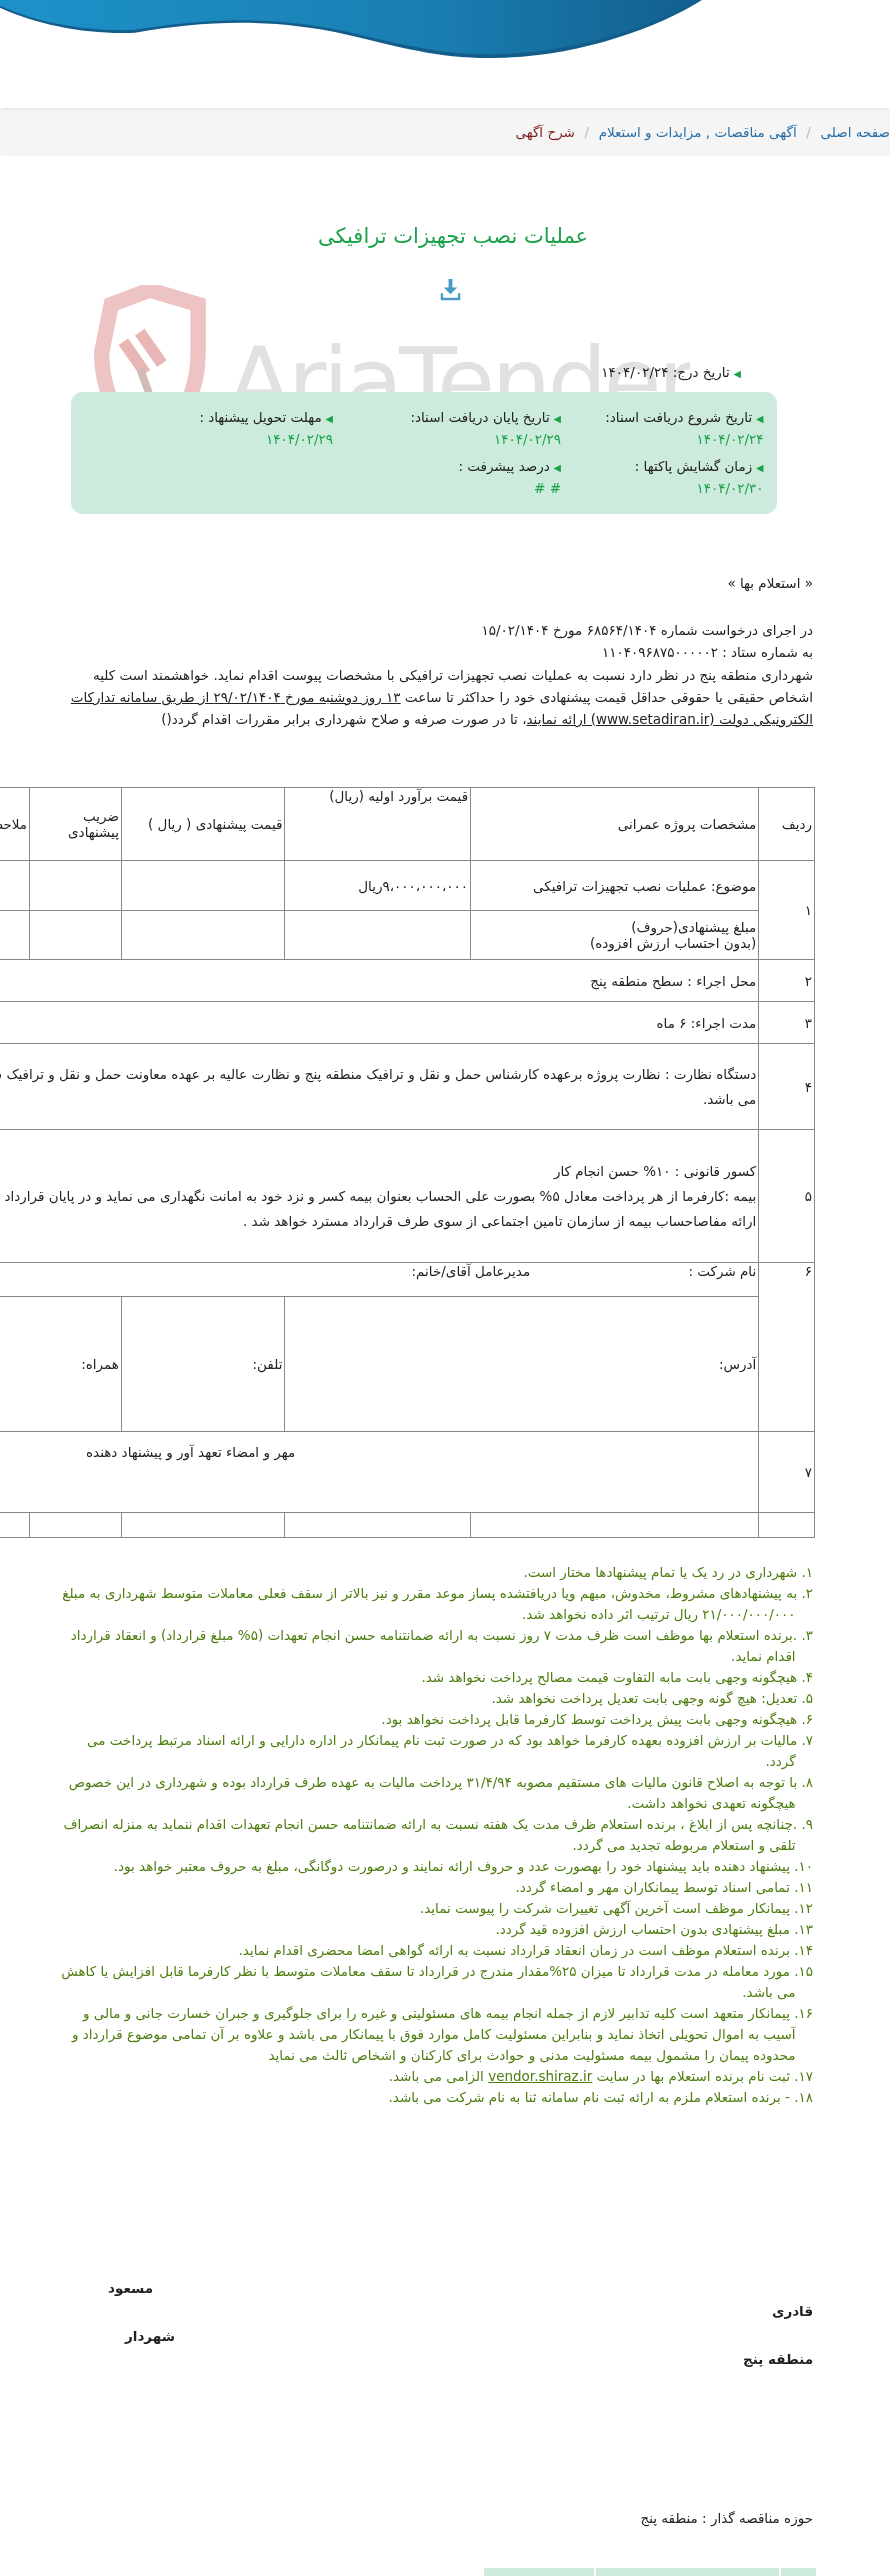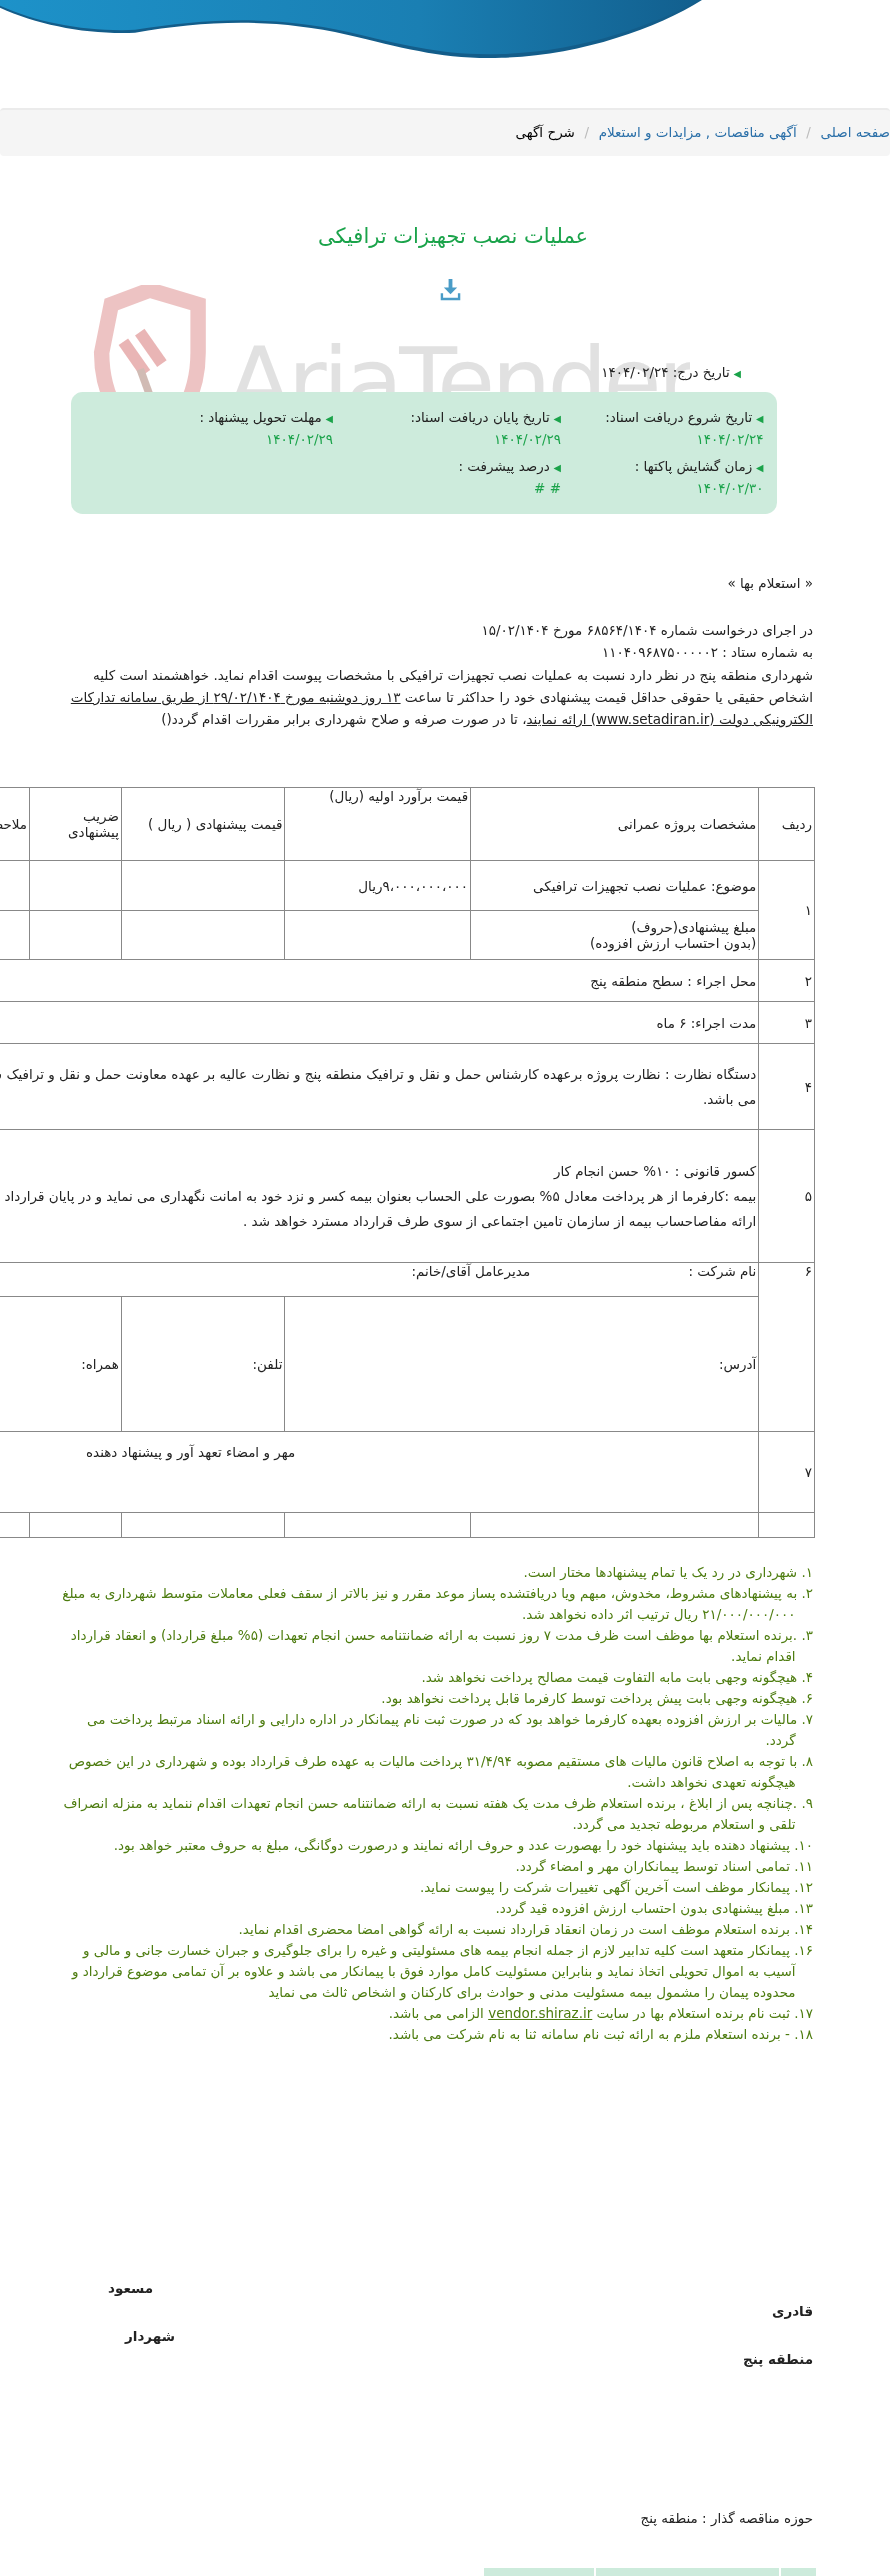--- a/index.html
+++ b/index.html
@@ -19,21 +19,21 @@
   
   .breadcrumb {
     position: absolute; top: 108px; left: 0; width: 890px; height: 48px;
     background: #f5f5f5; border-top: 2.9px solid #ebebeb;
     border-radius: 3.9px;
     direction: rtl; padding: 13.5px 0 0 0;
     font-size: 13.5px;
   }
   .breadcrumb a { color: #2a6fa8; text-decoration: none; }
   .breadcrumb .sep { color: #bbbbbb; margin: 0 9.6px; }
-  .breadcrumb .current { color: #000000; }
+  .breadcrumb .current { color: #7f1d1d; }
 
   
   .page-title {
     position: absolute; top: 224px; left: 0; width: 890px;
     text-align: center; color: #1aa34a; font-size: 21px; direction: rtl; margin-left: 8px;
   }
   .download-icon { position: absolute; top: 278px; left: 440px; width: 21px; height: 23px; cursor: pointer; }
 
   
   .watermark { position: absolute; top: 285px; left: 92px; width: 598px; height: 174px; pointer-events: none; }
@@ -215,29 +215,31 @@
         <td></td>
   </tr>
 </tbody>
   </table>
 
 <ol class="terms">
   <li>۱. شهرداری در رد یک یا تمام پیشنهادها مختار است.</li>
   <li>۲. به پیشنهادهای مشروط، مخدوش، مبهم ویا دریافتشده پساز موعد مقرر و نیز بالاتر از سقف فعلی معاملات متوسط شهرداری به مبلغ ۲۱/۰۰۰/۰۰۰/۰۰۰ ریال ترتیب اثر داده نخواهد شد.</li>
   <li>۳. .برنده استعلام بها موظف است ظرف مدت ۷ روز نسبت به ارائه ضمانتنامه حسن انجام تعهدات (۵% مبلغ قرارداد) و انعقاد قرارداد اقدام نماید.</li>
   <li>۴. هیچگونه وجهی بابت مابه التفاوت قیمت مصالح پرداخت نخواهد شد.</li>
+  <li>۵. تعدیل: هیچ گونه وجهی بابت تعدیل پرداخت نخواهد شد.</li>
   <li>۶. هیچگونه وجهی بابت پیش پرداخت توسط کارفرما قابل پرداخت نخواهد بود.</li>
   <li>۷. مالیات بر ارزش افزوده بعهده کارفرما خواهد بود که در صورت ثبت نام پیمانکار در اداره دارایی و ارائه اسناد مرتبط پرداخت می گردد.</li>
   <li>۸. با توجه به اصلاح قانون مالیات های مستقیم مصوبه ۳۱/۴/۹۴ پرداخت مالیات به عهده طرف قرارداد بوده و شهرداری در این خصوص هیچگونه تعهدی نخواهد داشت.</li>
   <li>۹. .چنانچه پس از ابلاغ ، برنده استعلام ظرف مدت یک هفته نسبت به ارائه ضمانتنامه حسن انجام تعهدات اقدام ننماید به منزله انصراف تلقی و استعلام مربوطه تجدید می گردد.</li>
   <li>۱۰. پیشنهاد دهنده باید پیشنهاد خود را بهصورت عدد و حروف ارائه نمایند و درصورت دوگانگی، مبلغ به حروف معتبر خواهد بود.</li>
   <li>۱۱. تمامی اسناد توسط پیمانکاران مهر و امضاء گردد.</li>
   <li>۱۲. پیمانکار موظف است آخرین آگهی تغییرات شرکت را پیوست نماید.</li>
   <li>۱۳. مبلغ پیشنهادی بدون احتساب ارزش افزوده قید گردد.</li>
   <li>۱۴. برنده استعلام موظف است در زمان انعقاد قرارداد نسبت به ارائه گواهی امضا محضری اقدام نماید.</li>
+  <li>۱۵. مورد معامله در مدت قرارداد تا میزان ۲۵%مقدار مندرج در قرارداد تا سقف معاملات متوسط با نظر کارفرما قابل افزایش یا کاهش می باشد.</li>
   <li>۱۶. پیمانکار متعهد است کلیه تدابیر لازم از جمله انجام بیمه های مسئولیتی و غیره را برای جلوگیری و جبران خسارت جانی و مالی و آسیب به اموال تحویلی اتخاذ نماید و بنابراین مسئولیت کامل موارد فوق با پیمانکار می باشد و علاوه بر آن تمامی موضوع قرارداد و محدوده پیمان را مشمول بیمه مسئولیت مدنی و حوادث برای کارکنان و اشخاص ثالث می نماید</li>
   <li><span>۱۷. ثبت نام برنده استعلام بها در سایت </span><u>vendor.shiraz.ir</u><span>  الزامی می باشد.</span></li>
   <li>۱۸. - برنده استعلام ملزم به ارائه ثبت نام سامانه ثنا به نام شرکت می باشد.</li>
 </ol>
 
 <div class="sig" style="top:2280px; left:108px;">مسعود</div>
 <div class="sig" style="top:2303px; right:77px;">قادری</div>
 <div class="sig" style="top:2328px; left:125px;">شهردار</div>
 <div class="sig" style="top:2351px; right:77px;">منطقه پنج</div>
 

